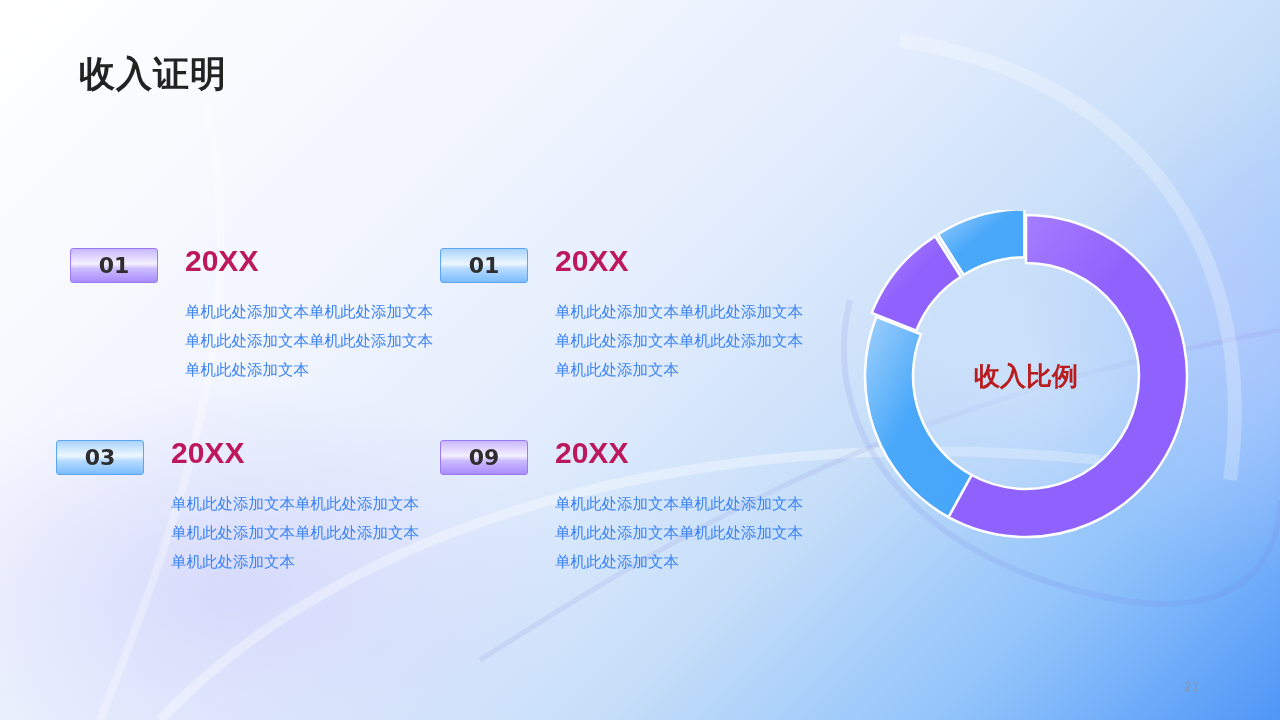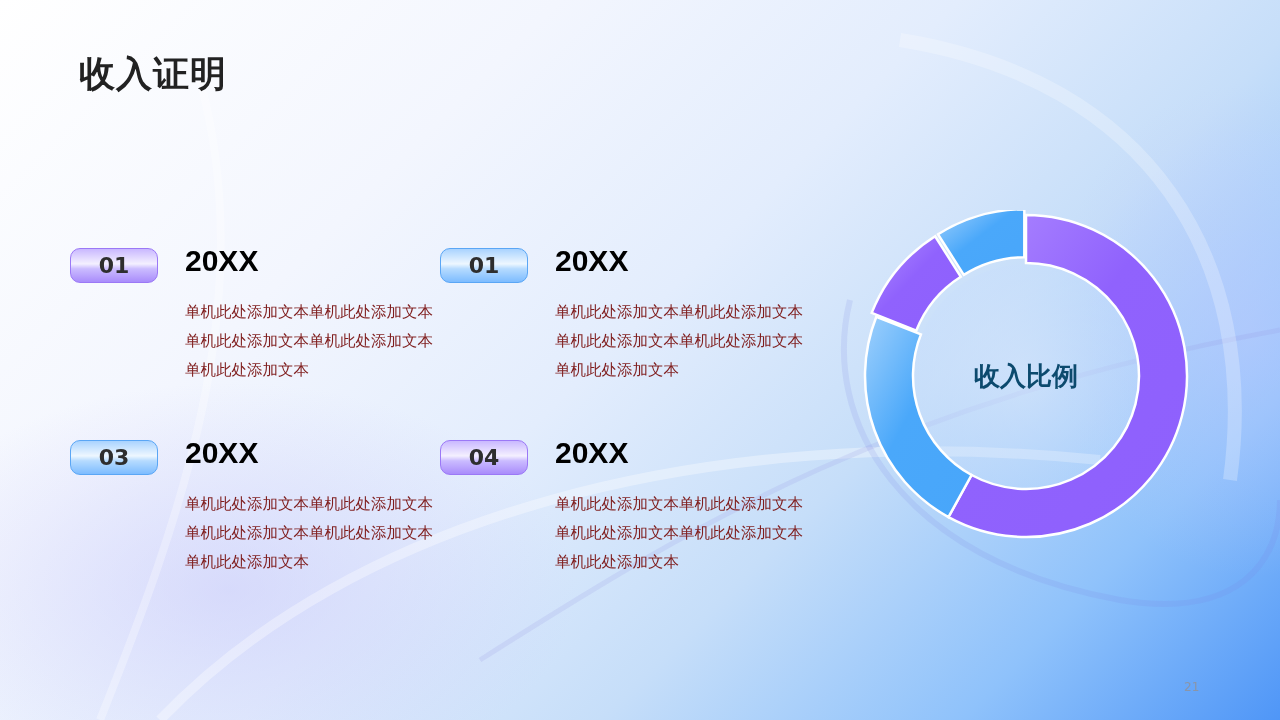--- a/index.html
+++ b/index.html
@@ -12,46 +12,46 @@
   .bg-glow1 { position:absolute; left:-120px; top:380px; width:700px; height:420px; border-radius:50%;
     background: radial-gradient(ellipse at center, rgba(200,200,250,0.55) 0%, rgba(200,200,250,0) 70%); }
   .bg-glow2 { position:absolute; left:1050px; top:80px; width:400px; height:500px; border-radius:50%;
     background: radial-gradient(ellipse at center, rgba(190,200,255,0.5) 0%, rgba(190,200,255,0) 70%); }
   .title {
     position: absolute; left: 79px; top: 50px; font-size: 36px; font-weight: bold; color: #222;
     letter-spacing: 1px;
   }
   .item { position: absolute; width: 380px; height: 160px; }
   .badge {
-    position: absolute; left: 0; top: 0; width: 88px; height: 35px; border-radius: 10px;
+    position: absolute; left: 0; top: 0; width: 88px; height: 35px; border-radius: 3px;
     display: flex; align-items: center; justify-content: center;
     font-size: 22px; font-weight: bold; color: #2e2e2e; box-sizing: border-box;
   }
   .badge.purple {
     background: linear-gradient(180deg, #c9b8ff 0%, #f4f0ff 45%, #cbbcff 60%, #a98cfb 100%);
     border: 1.5px solid #9b78f6;
   }
   .badge.blue {
     background: linear-gradient(180deg, #a9d3ff 0%, #eef7ff 45%, #b6dbff 60%, #7dbcff 100%);
     border: 1.5px solid #5aa6f5;
   }
   .item-year {
-    position: absolute; left: 115px; top: -4px; font-size: 30px; font-weight: bold; color: #000000;
+    position: absolute; left: 115px; top: -4px; font-size: 30px; font-weight: bold; color: #be185d;
     font-family: "Liberation Sans", "DejaVu Sans", sans-serif;
     text-align: right;
   }
   .item-desc {
     position: absolute; left: 115px; top: 50px; width: 250px; font-size: 15.5px; line-height: 29px;
-    color: #7f1d1d;
+    color: #3b82f6;
   }
   .chart-wrap { position: absolute; left: 860px; top: 210px; width: 332px; height: 332px; }
   .chart-center {
     position: absolute; left: 0; top: 0; width: 332px; height: 332px;
     display: flex; align-items: center; justify-content: center;
-    font-size: 26px; font-weight: bold; color: #0c4a6e;
+    font-size: 26px; font-weight: bold; color: #b91c1c;
   }
   .page-num {
     position: absolute; left: 1184px; top: 680px; font-size: 12px; color: #8a95a8; text-align: right;
   }
 </style>
 </head>
 <body>
 
 <div class="bg-layer">
   <div class="bg-glow1"></div>
@@ -72,28 +72,28 @@
   <div class="item-year">20XX</div>
   <div class="item-desc">单机此处添加文本单机此处添加文本单机此处添加文本单机此处添加文本单机此处添加文本</div>
 </div>
 
 <div class="item" style="left:440px; top:248px;">
   <div class="badge blue">01</div>
   <div class="item-year">20XX</div>
   <div class="item-desc">单机此处添加文本单机此处添加文本单机此处添加文本单机此处添加文本单机此处添加文本</div>
 </div>
 
-<div class="item" style="left:70px; top:440px;">
+<div class="item" style="left:56px; top:440px;">
   <div class="badge blue">03</div>
   <div class="item-year">20XX</div>
   <div class="item-desc">单机此处添加文本单机此处添加文本单机此处添加文本单机此处添加文本单机此处添加文本</div>
 </div>
 
 <div class="item" style="left:440px; top:440px;">
-  <div class="badge purple">04</div>
+  <div class="badge purple">09</div>
   <div class="item-year">20XX</div>
   <div class="item-desc">单机此处添加文本单机此处添加文本单机此处添加文本单机此处添加文本单机此处添加文本</div>
 </div>
 
 <div class="chart-wrap">
   <svg id="donut" width="332" height="332" viewBox="0 0 332 332">
     <defs>
       <linearGradient id="gradPurple" x1="0" y1="0" x2="1" y2="1">
         <stop offset="0%" stop-color="#b08cff"></stop>
         <stop offset="45%" stop-color="#9062fd"></stop>

